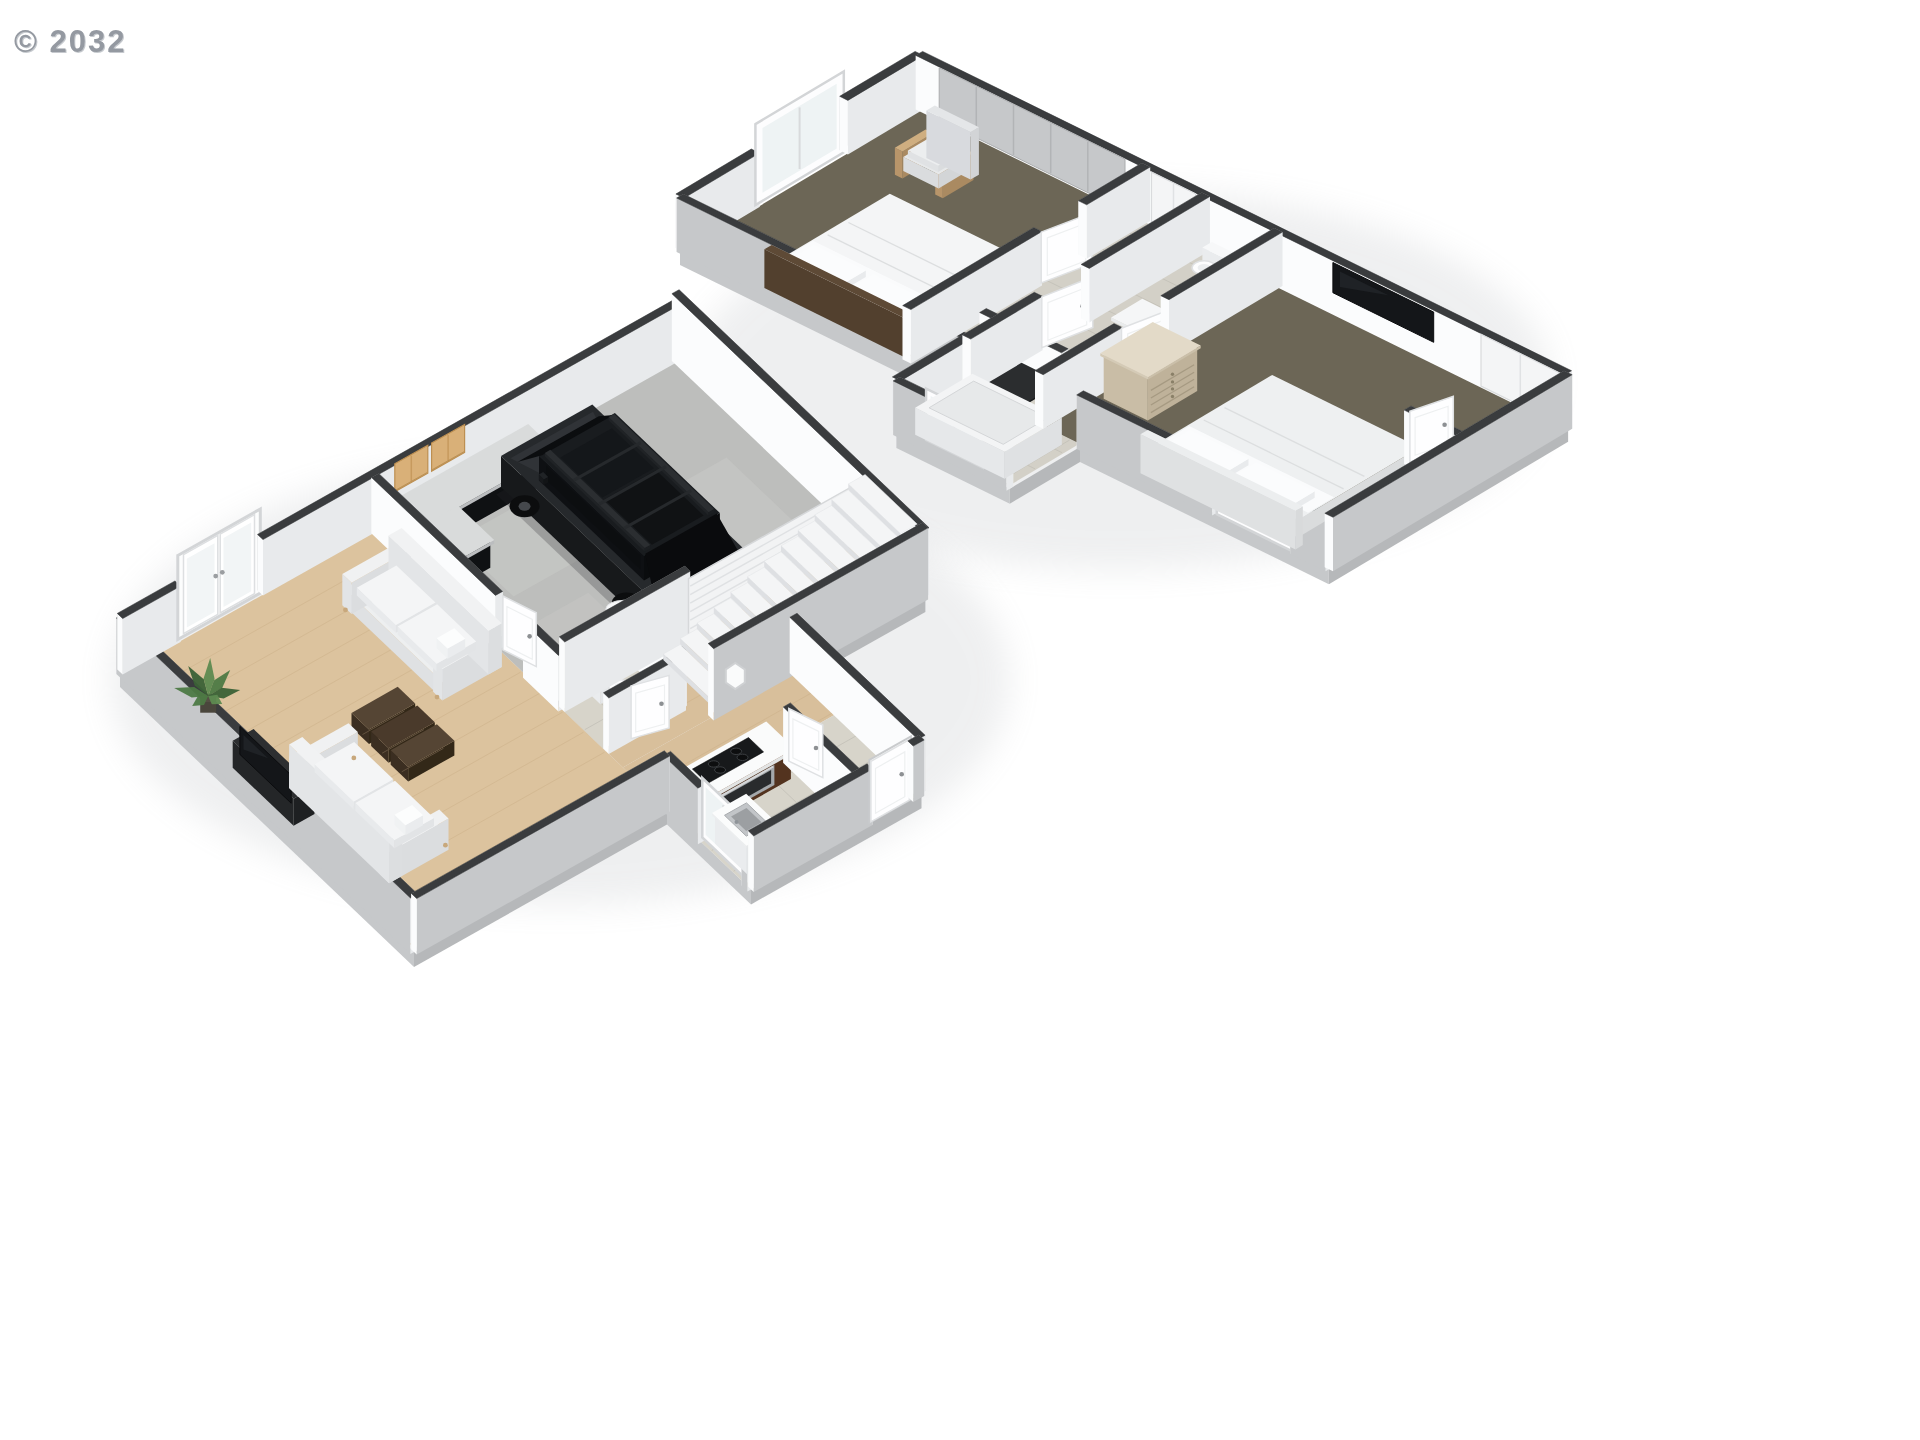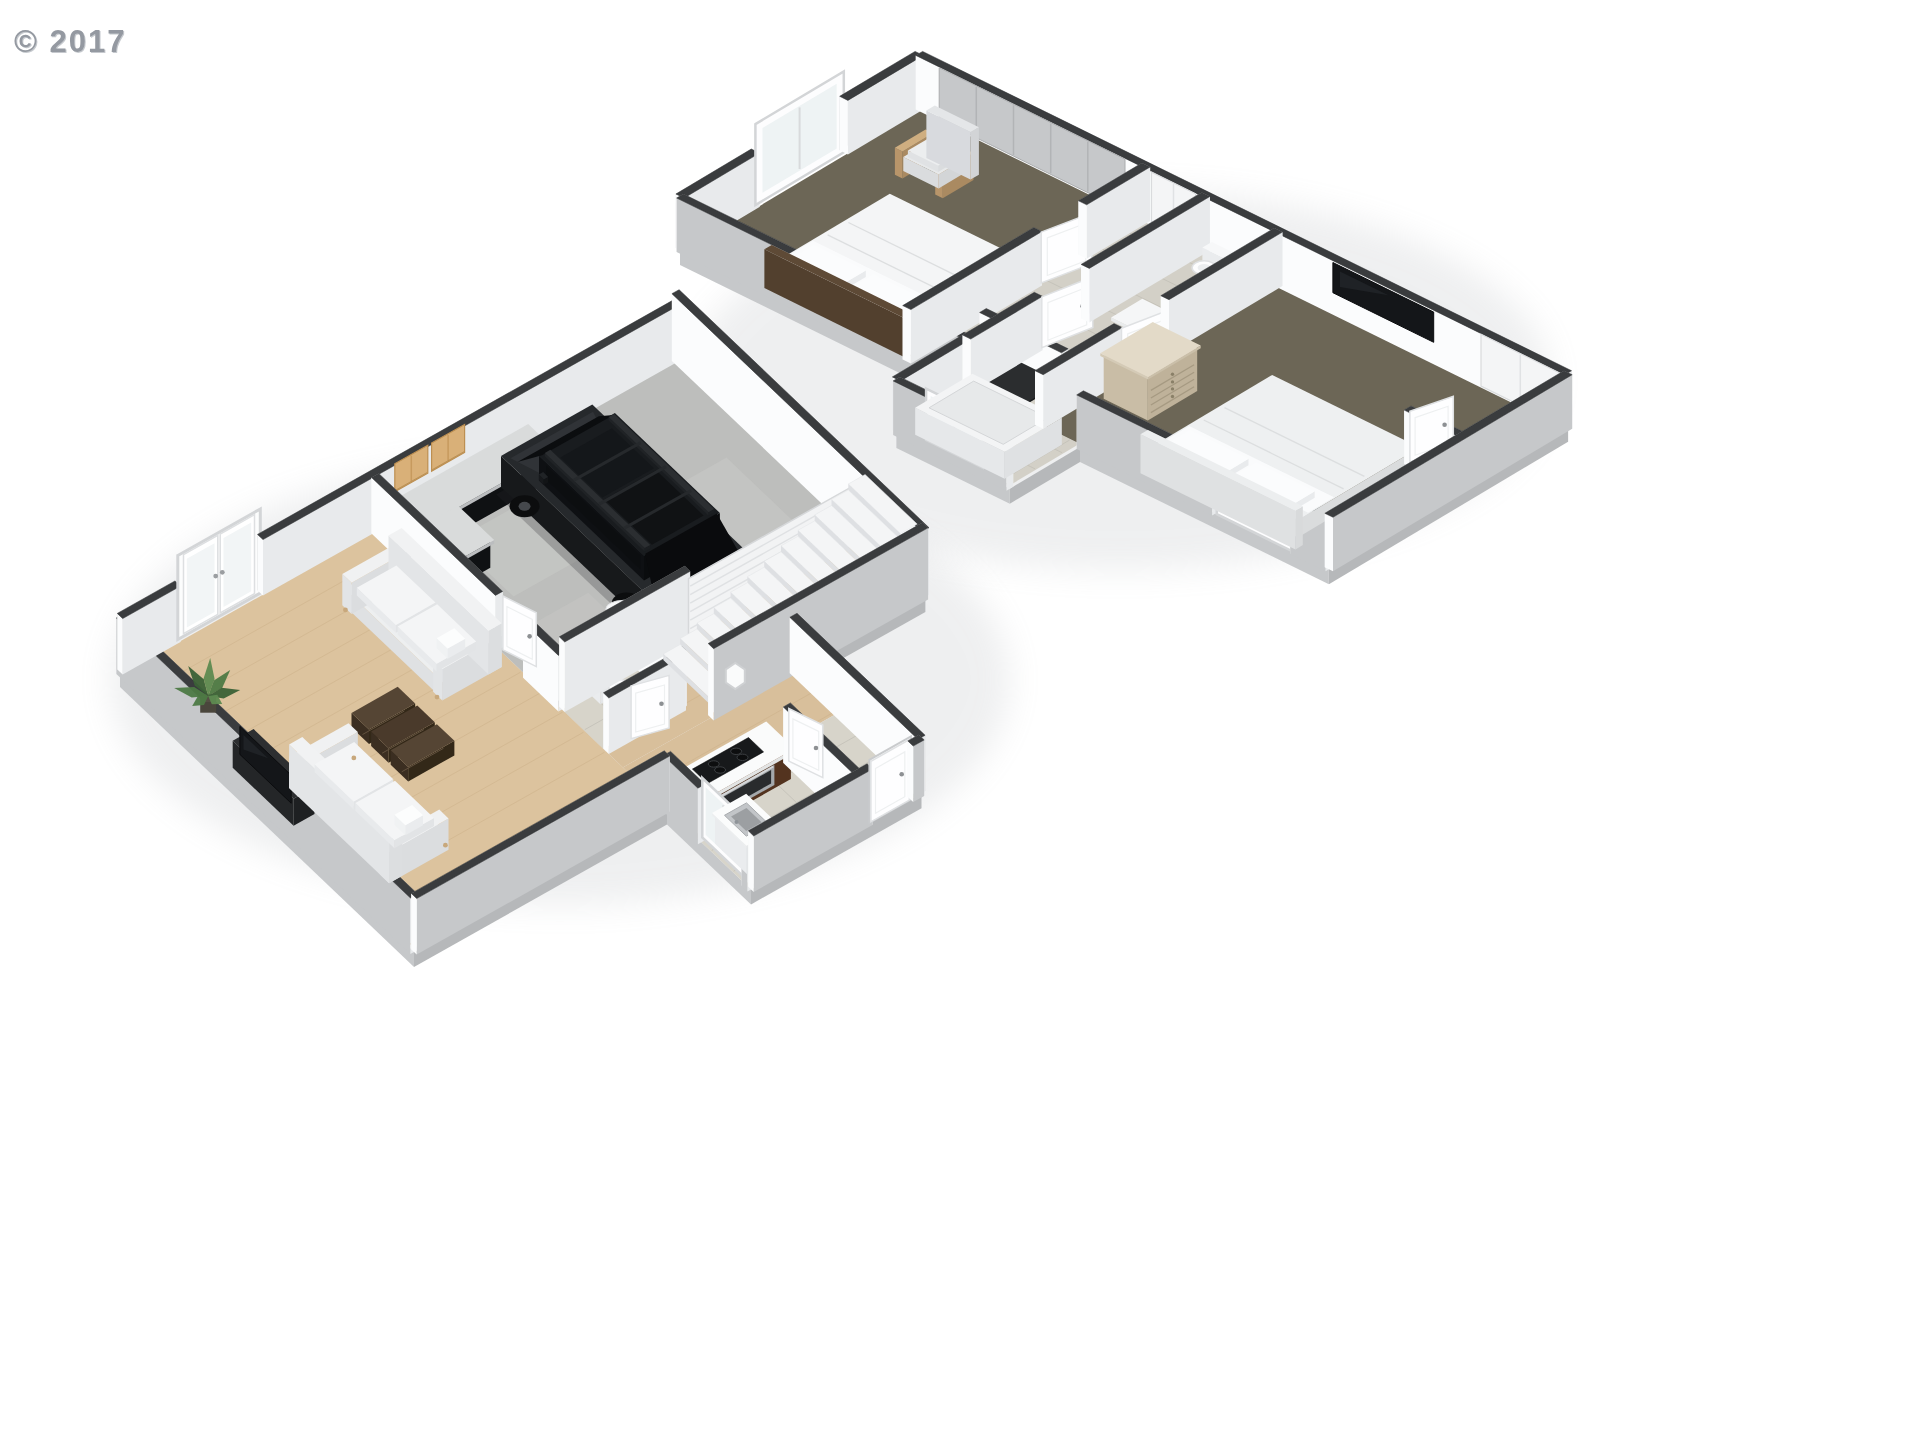--- a/index.html
+++ b/index.html
@@ -7,21 +7,21 @@
          font-family:"Liberation Sans",sans-serif;}
   .watermark{position:absolute;top:24px;left:14px;font-size:31px;font-weight:700;
              color:#8f949c;letter-spacing:2px;opacity:.95;
              text-shadow:1px 1px 0 #c3c7cc;user-select:none;}
   svg{position:absolute;top:0;left:0;}
 </style>
 </head>
 <body>
 
 <div class="stage">
-  <div class="watermark">© 2017</div>
+  <div class="watermark">© 2032</div>
   <svg id="scene" width="1920" height="1440" viewBox="0 0 1920 1440">
     <defs>
       <filter id="soft" x="-60%" y="-60%" width="220%" height="220%">
         <feGaussianBlur stdDeviation="16"></feGaussianBlur>
       </filter>
     </defs>
     <g id="layer">
         <g>
           <ellipse cx="1120" cy="380" rx="430" ry="190" fill="#9ba0a6" opacity="0.16" filter="url(#soft)"></ellipse>
           <g>

